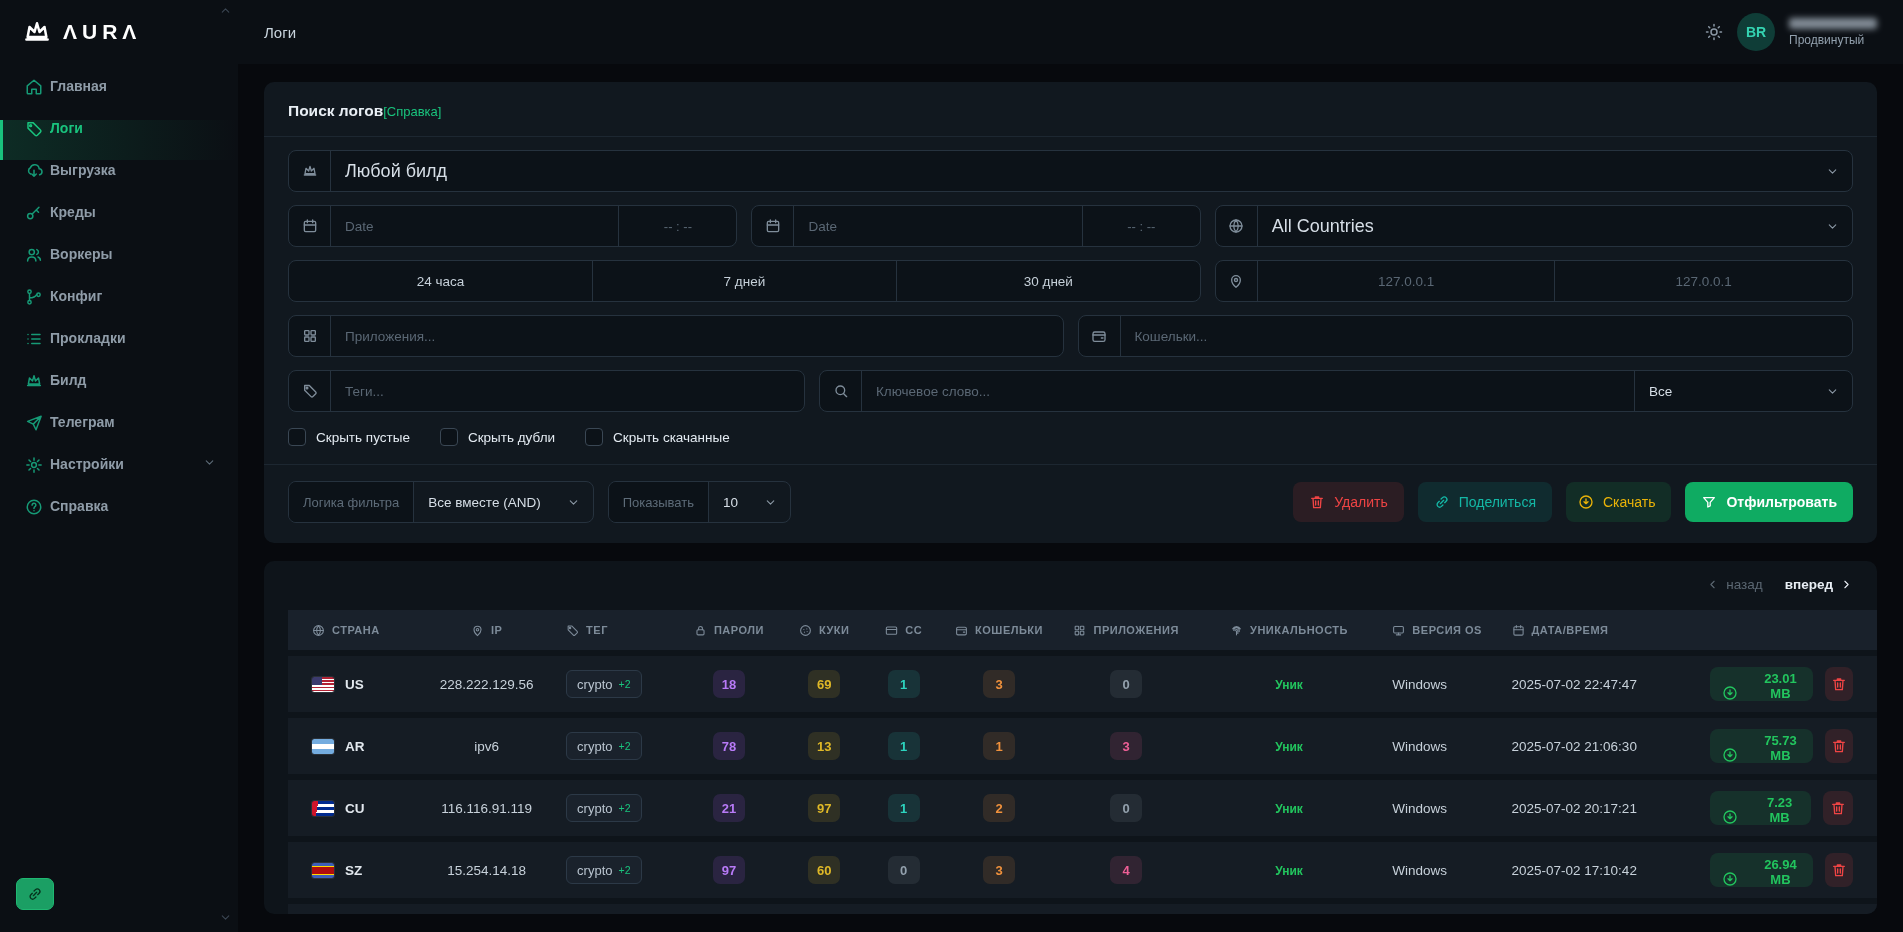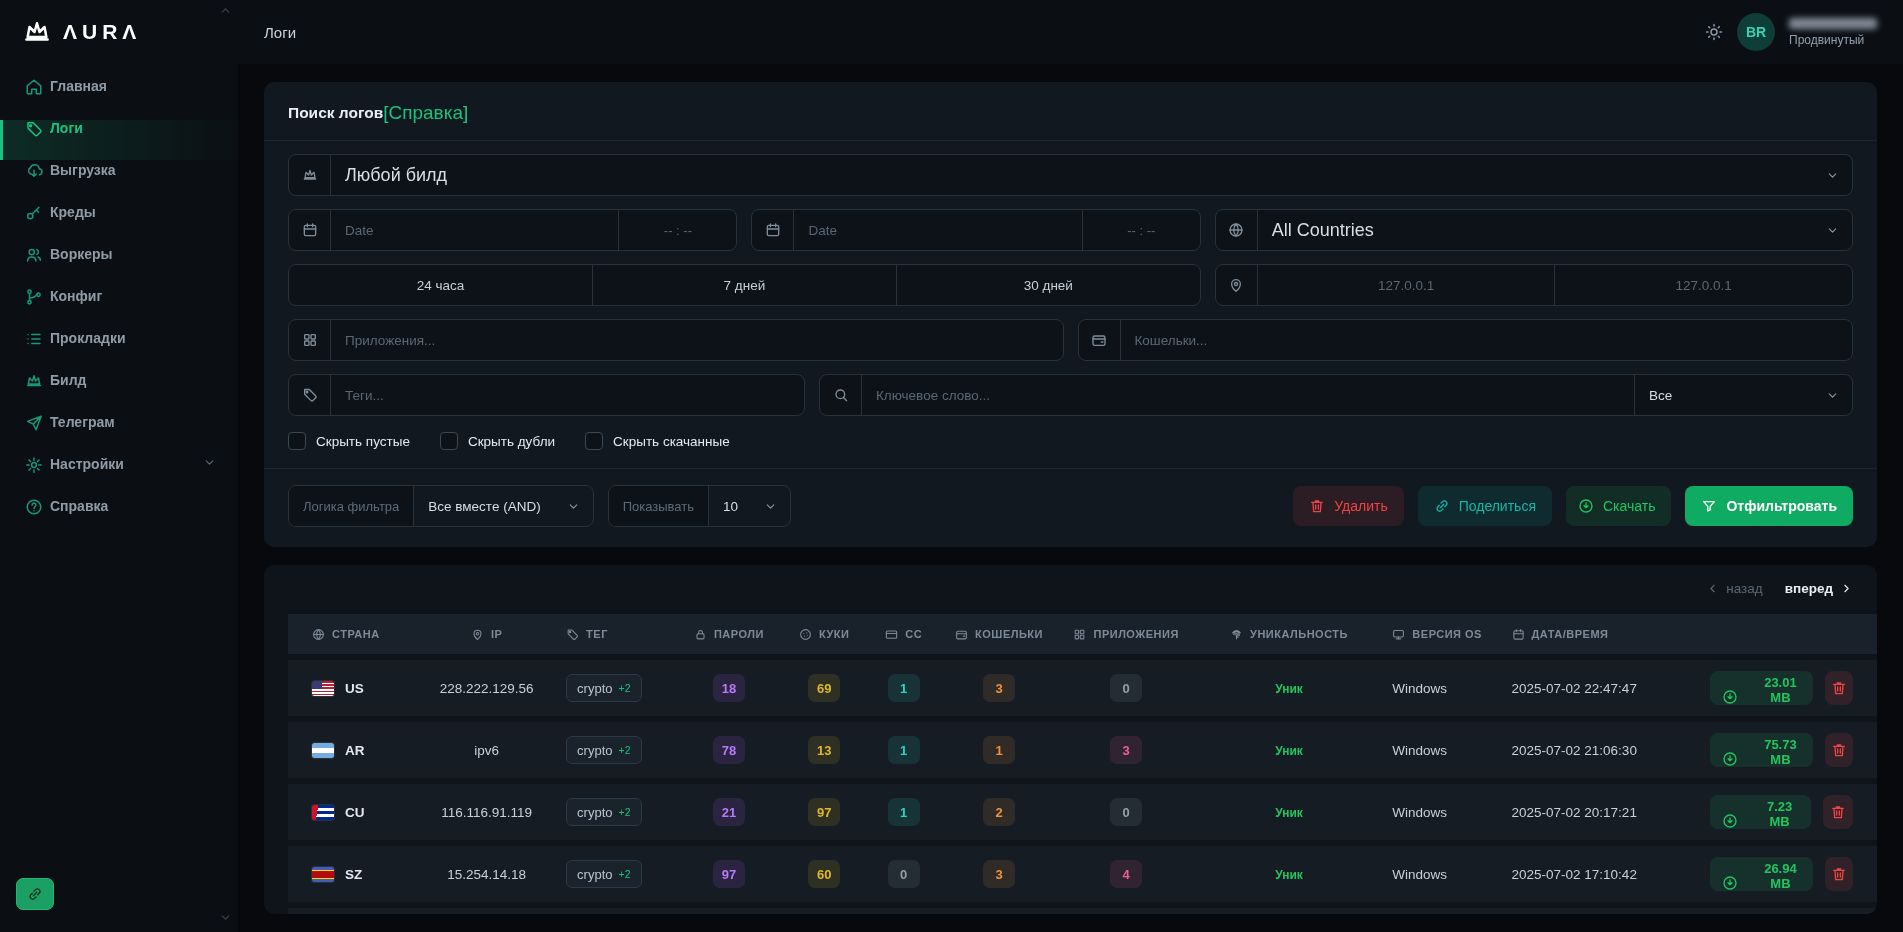--- a/index.html
+++ b/index.html
@@ -40,21 +40,21 @@
   .user-name-blur { width:88px; height:11px; border-radius:3px; background:#aab6c2; filter:blur(3px); opacity:.75; }
   .user-role { font-size:12px; color:#93a1ae; }
 
   .content { flex:1; padding:18px 26px; display:flex; flex-direction:column; gap:18px; overflow:hidden; }
   .card { background:#11181f; border-radius:10px;padding-left:24px; }
 
   
   .filter-card { padding:20px 24px 20px; }
   .filter-head { display:flex; align-items:center; margin:0 -24px; padding:0 24px 16px; border-bottom:1px solid #1d2731; }
   .filter-head h2 { font-size:15.5px; color:#e8eef4; font-weight:700; }
-  .help-link { color:#19c37d; font-size:19px; text-decoration:none; cursor:pointer; }
+  .help-link { color:#19c37d; font-size:13px; text-decoration:none; cursor:pointer; }
   .frow { margin-top:13px; }
   .control { display:flex; align-items:center; height:42px; background:#0c1218; border:1px solid #26323e; border-radius:8px; overflow:hidden; }
   .icon-cell { width:42px; height:100%; display:flex; align-items:center; justify-content:center; color:#7f8d9a; border-right:1px solid #26323e; flex:0 0 auto; }
   .sel-value { flex:1; padding:0 14px; font-size:18px; color:#d7dfe7; white-space:nowrap; overflow:hidden; }
   .chev { color:#8b98a5; }
   .mr { margin-right:13px; }
   .tin { flex:1; min-width:0; height:100%; background:transparent; border:none; outline:none; color:#d7dfe7; font-size:13.5px; padding:0 14px; font-family:inherit; }
   .tin::placeholder { color:#5a6774; }
   .tin.center { text-align:center; }
   .time-cell { width:118px; height:100%; border-left:1px solid #26323e; display:flex; align-items:center; justify-content:center; color:#5a6774; font-size:13px; flex:0 0 auto; cursor:text; }
@@ -74,21 +74,21 @@
   .fdivider { border-top:1px solid #1d2731; margin:18px -24px 16px; }
   .fcontrols { display:flex; align-items:center; gap:14px; }
   .combo { display:flex; align-items:center; height:42px; border:1px solid #26323e; border-radius:8px; overflow:hidden; }
   .combo-label { height:100%; display:flex; align-items:center; padding:0 14px; color:#5d6b78; font-size:13px; border-right:1px solid #26323e; background:#0c1218; }
   .combo-sel { height:100%; display:flex; align-items:center; gap:26px; padding:0 13px 0 14px; cursor:pointer; }
   .combo-sel span { font-size:13.5px; color:#d7dfe7; }
   .btn-group { margin-left:auto; display:flex; gap:14px; }
   .btn { display:inline-flex; align-items:center; gap:9px; height:40px; padding:0 16px; border-radius:8px; border:none; font-size:14px; cursor:pointer; font-family:inherit; }
   .btn-danger { background:rgba(239,68,68,.12); color:#ef4444; }
   .btn-teal   { background:rgba(20,184,166,.12); color:#14b8a6; }
-  .btn-green  { background:rgba(34,197,94,.12); color:#22c55e;padding-left:12px; }
+  .btn-green  { background:rgba(34,197,94,.12); color:#eab308;padding-left:12px; }
   .btn-primary{ background:#0fab62; color:#ffffff; font-weight:600; }
 
   
   .table-card { background:#0e141a; flex:1; display:flex; flex-direction:column; overflow:hidden; }
   .pag-row { display:flex; justify-content:flex-end; align-items:center; gap:22px; padding:16px 24px 12px; }
   .pag { display:flex; align-items:center; gap:7px; cursor:pointer; font-size:13.5px; }
   .pag.prev { color:#5b6772; }
   .pag.next { color:#e8eef4; font-weight:600; }
   table { width:100%; border-collapse:separate; border-spacing:0 6px; }
   thead th { background:#19212b; height:40px; font-size:11px; font-weight:700; letter-spacing:.5px; color:#7d8b99; text-align:left; padding:0 8px; }

